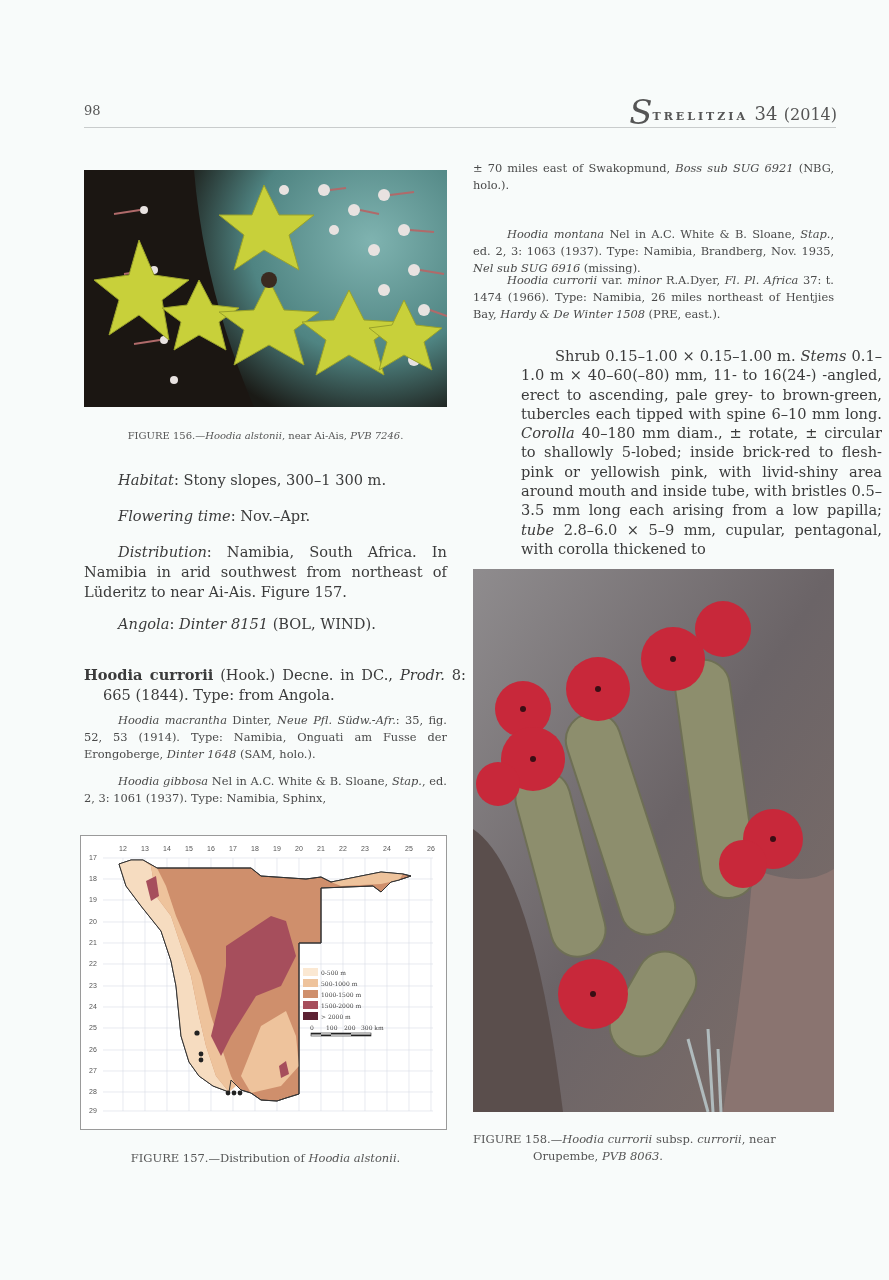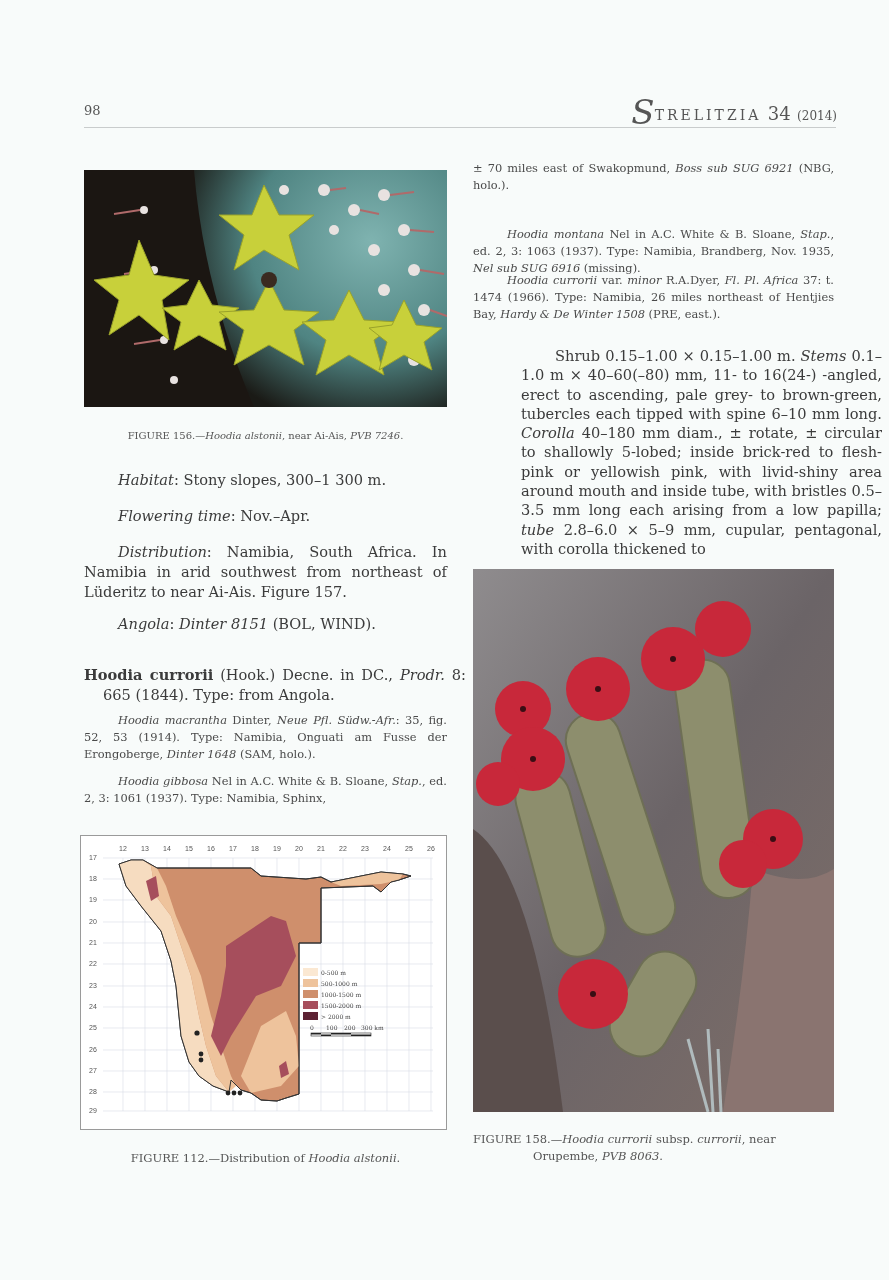--- a/index.html
+++ b/index.html
@@ -1,23 +1,23 @@
 <!DOCTYPE html>
 <html><head>
 <meta charset="utf-8">
 <style>
   html,body{margin:0;padding:0;}
   body{width:889px;height:1280px;background:#f8fbfa;position:relative;overflow:hidden;font-family:"DejaVu Serif","Liberation Serif",serif;color:#3a3a3a;}
   .abs{position:absolute;}
   .pagenum{left:84px;top:103px;font-size:13px;color:#555;}
   .journal{right:52px;top:92px;font-size:14px;color:#555;letter-spacing:2px;white-space:nowrap;}
   .journal .big-s{font-family:"DejaVu Serif",serif;font-style:italic;font-size:34px;letter-spacing:0;vertical-align:-4px;}
-  .journal .small{font-size:14px;letter-spacing:3px;}
+  .journal .small{font-size:11px;letter-spacing:3px;font-weight:bold;}
   .journal .vol{font-size:18px;letter-spacing:0;}
-  .journal .year{font-size:12px;letter-spacing:0;}
+  .journal .year{font-size:16px;letter-spacing:0;}
   .rule{left:84px;top:127px;width:752px;height:1px;background:#c9cccc;}
   .photo1{left:84px;top:170px;width:363px;height:237px;overflow:hidden;background:#1a1410;}
   .cap{font-size:10px;color:#555;}
   .cap i{font-style:italic;}
   .cap1{left:84px;top:430px;width:363px;text-align:center;}
   .para{font-size:14.6px;line-height:20px;color:#3b3b3b;}
   .para i{font-style:italic;}
   .ind{text-indent:34px;}
   .syn{font-size:11.4px;line-height:17px;color:#4a4a4a;text-align:justify;}
   .syn i{font-style:italic;}
@@ -229,21 +229,21 @@
         <rect x="230" y="197" width="60" height="3" fill="#fff" stroke="#222" stroke-width="0.6"></rect>
         <rect x="230" y="197" width="10" height="1.5" fill="#222"></rect>
         <rect x="240" y="198.5" width="10" height="1.5" fill="#222"></rect>
         <rect x="250" y="197" width="20" height="1.5" fill="#222"></rect>
         <rect x="270" y="198.5" width="20" height="1.5" fill="#222"></rect>
       </g>
     </g>
   </svg>
 </div>
 <div class="abs cap cap2">
-  <span>FIGURE 112.—Distribution of </span><i>Hoodia alstonii</i><span>.</span>
+  <span>FIGURE 157.—Distribution of </span><i>Hoodia alstonii</i><span>.</span>
 </div>
 
 <div class="abs syn" style="left:473px;top:160px;width:361px;">
   <span>± 70 miles east of Swakopmund, </span><i>Boss sub SUG 6921</i><span> (NBG, holo.).</span>
 </div>
 <div class="abs syn ind" style="left:473px;top:211px;width:361px;margin-top:15px;">
   <i>Hoodia montana</i><span> Nel in A.C. White &amp; B. Sloane, </span><i>Stap.</i><span>, ed. 2, 3: 1063 (1937). Type: Namibia, Brandberg, Nov. 1935, </span><i>Nel sub SUG 6916</i><span> (missing).</span>
 </div>
 <div class="abs syn ind" style="left:473px;top:272px;width:361px;">
   <i>Hoodia currorii</i><span> var. </span><i>minor</i><span> R.A.Dyer, </span><i>Fl. Pl. Africa</i><span> 37: t. 1474 (1966). Type: Namibia, 26 miles northeast of Hentjies Bay, </span><i>Hardy &amp; De Winter 1508</i><span> (PRE, east.).</span>

